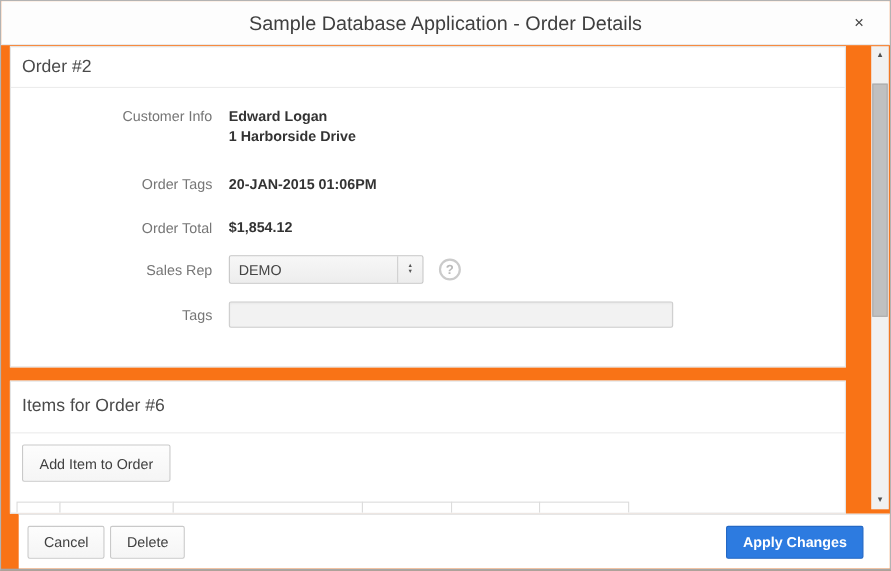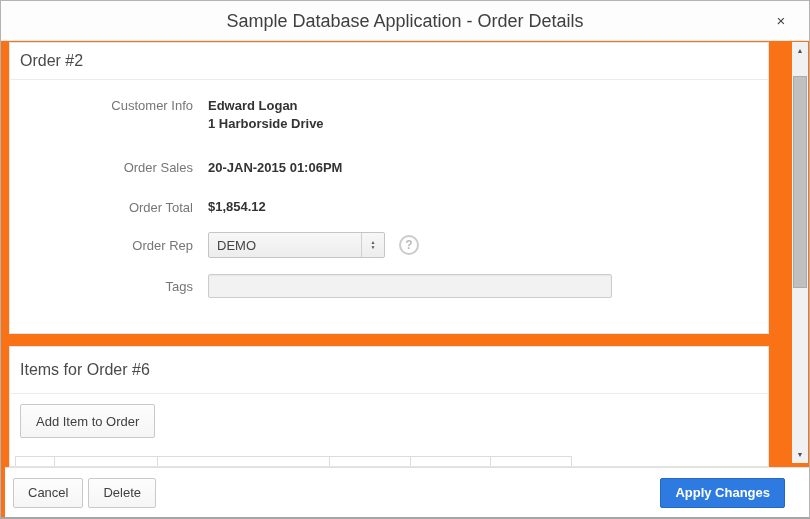--- a/index.html
+++ b/index.html
@@ -153,21 +153,21 @@
   .scroll-btn.down { bottom: 0; }
   .scroll-thumb {
     position: absolute; left: 1px; top: 34px;
     width: 14px; height: 212px;
     background: #c0c0c0;
     border: 1px solid #ababab;
     cursor: pointer;
   }
   
   .footer {
-    position: absolute; left: 4px; right: 0; bottom: 0; height: 50px;
+    position: absolute; left: 16px; right: 0; bottom: 0; height: 50px;
     background: #fff;
     border-top: 1px solid #e0e0e0;
     display: flex; align-items: center;
     padding: 0 24px 0 8px;
   }
   .btn-footer { height: 30px; padding: 0 14px; margin-right: 5px; }
   .spacer { flex: 1; }
   .btn-primary {
     height: 30px; padding: 0 14px;
     background: #2d7be0;
@@ -195,31 +195,31 @@
 
       <div class="frow frow-customer">
         <div class="flabel">Customer Info</div>
         <div class="fvalue">
           <div>Edward Logan</div>
           <div>1 Harborside Drive</div>
         </div>
       </div>
 
       <div class="frow frow-date">
-        <div class="flabel">Order Sales</div>
+        <div class="flabel">Order Tags</div>
         <div class="fvalue">20-JAN-2015 01:06PM</div>
       </div>
 
       <div class="frow frow-total">
         <div class="flabel">Order Total</div>
         <div class="fvalue">$1,854.12</div>
       </div>
 
       <div class="frow frow-rep center">
-        <div class="flabel">Order Rep</div>
+        <div class="flabel">Sales Rep</div>
         <div class="select">
           <span class="select-value">DEMO</span>
           <span class="select-arrows">
             <span>▲</span>
             <span>▼</span>
           </span>
         </div>
         <span class="help-icon">?</span>
       </div>
 

